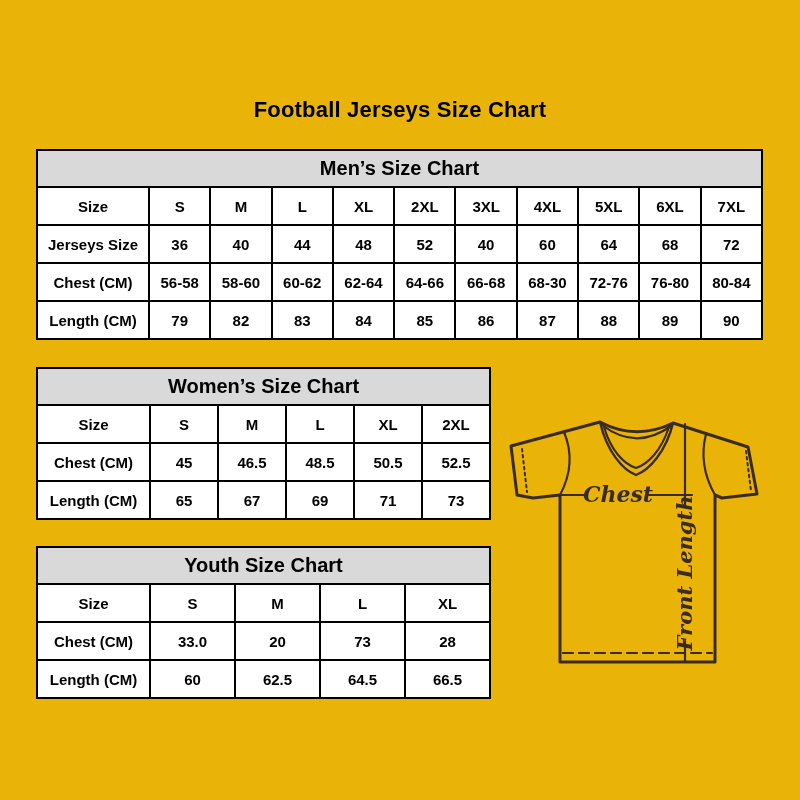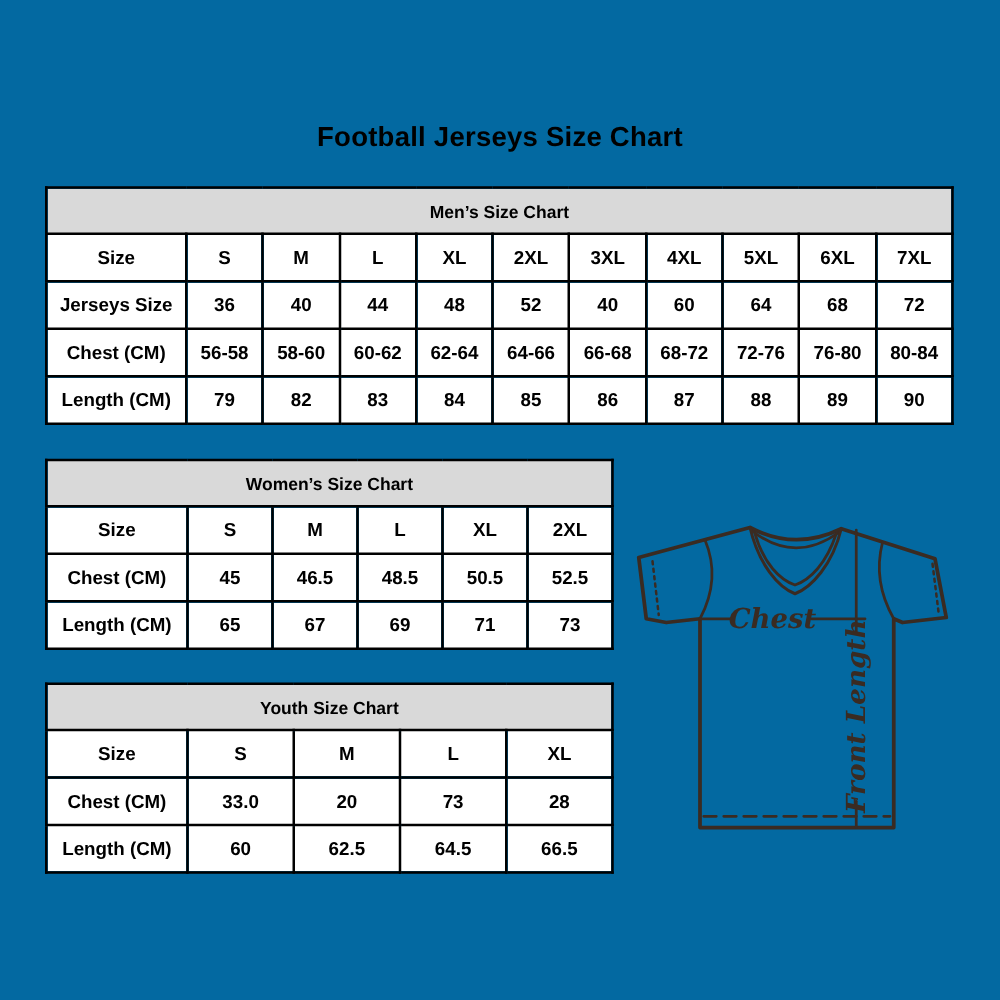--- a/index.html
+++ b/index.html
@@ -4,21 +4,21 @@
 <style>
   html, body {
     margin: 0;
     padding: 0;
     background: #ffffff;
   }
   .page {
     position: relative;
     width: 800px;
     height: 800px;
-    background: #0369a1;
+    background: #eab308;
     font-family: "Liberation Sans", sans-serif;
     color: #000000;
     overflow: hidden;
   }
   .title {
     position: absolute;
     top: 97px;
     left: 0;
     width: 100%;
     margin: 0;
@@ -37,21 +37,21 @@
     border: 2px solid var(--border-color, #000);
     text-align: center;
     vertical-align: middle;
     font-weight: bold;
     padding: 0;
     overflow: hidden;
     white-space: nowrap;
   }
   .size-table tr.section-row th {
     background: var(--header-bg, #d9d9d9);
-    font-size: 14px;
+    font-size: 20px;
     height: 35px;
   }
   .size-table tr.data-row th,
   .size-table tr.data-row td {
     background: #ffffff;
     font-size: 15px;
     height: 36px;
   }
   #mens-table   { left: 36px; top: 149px; width: 727px; }
   #mens-table   col.label-col { width: 112px; }
@@ -122,21 +122,21 @@
           <td>72</td>
         </tr>
         <tr class="data-row">
           <th>Chest (CM)</th>
           <td>56-58</td>
           <td>58-60</td>
           <td>60-62</td>
           <td>62-64</td>
           <td>64-66</td>
           <td>66-68</td>
-          <td>68-72</td>
+          <td>68-30</td>
           <td>72-76</td>
           <td>76-80</td>
           <td>80-84</td>
         </tr>
         <tr class="data-row">
           <th>Length (CM)</th>
           <td>79</td>
           <td>82</td>
           <td>83</td>
           <td>84</td>

